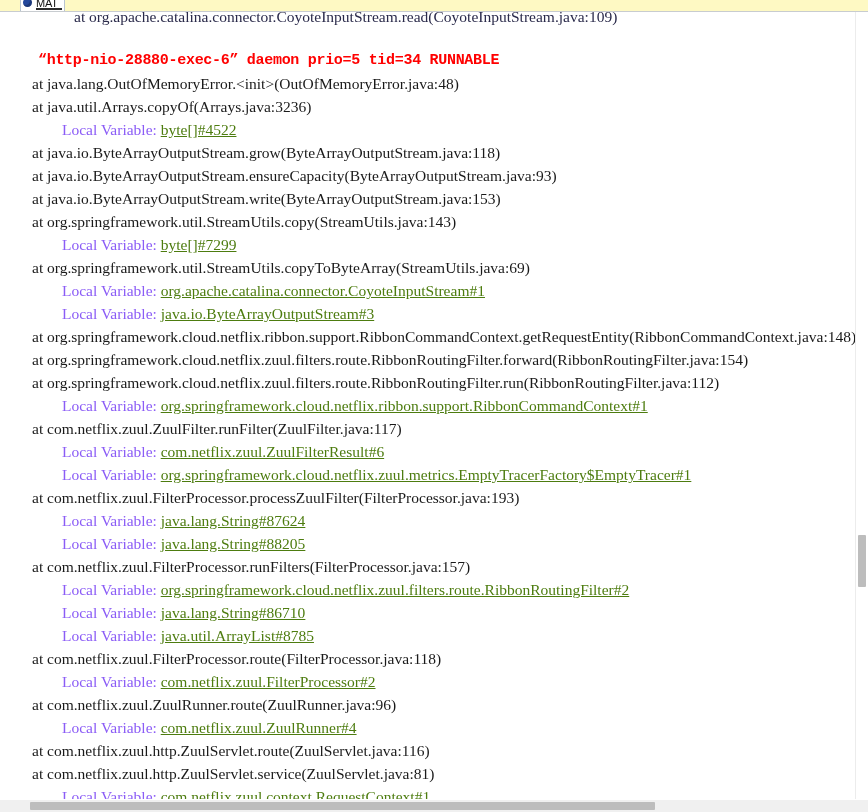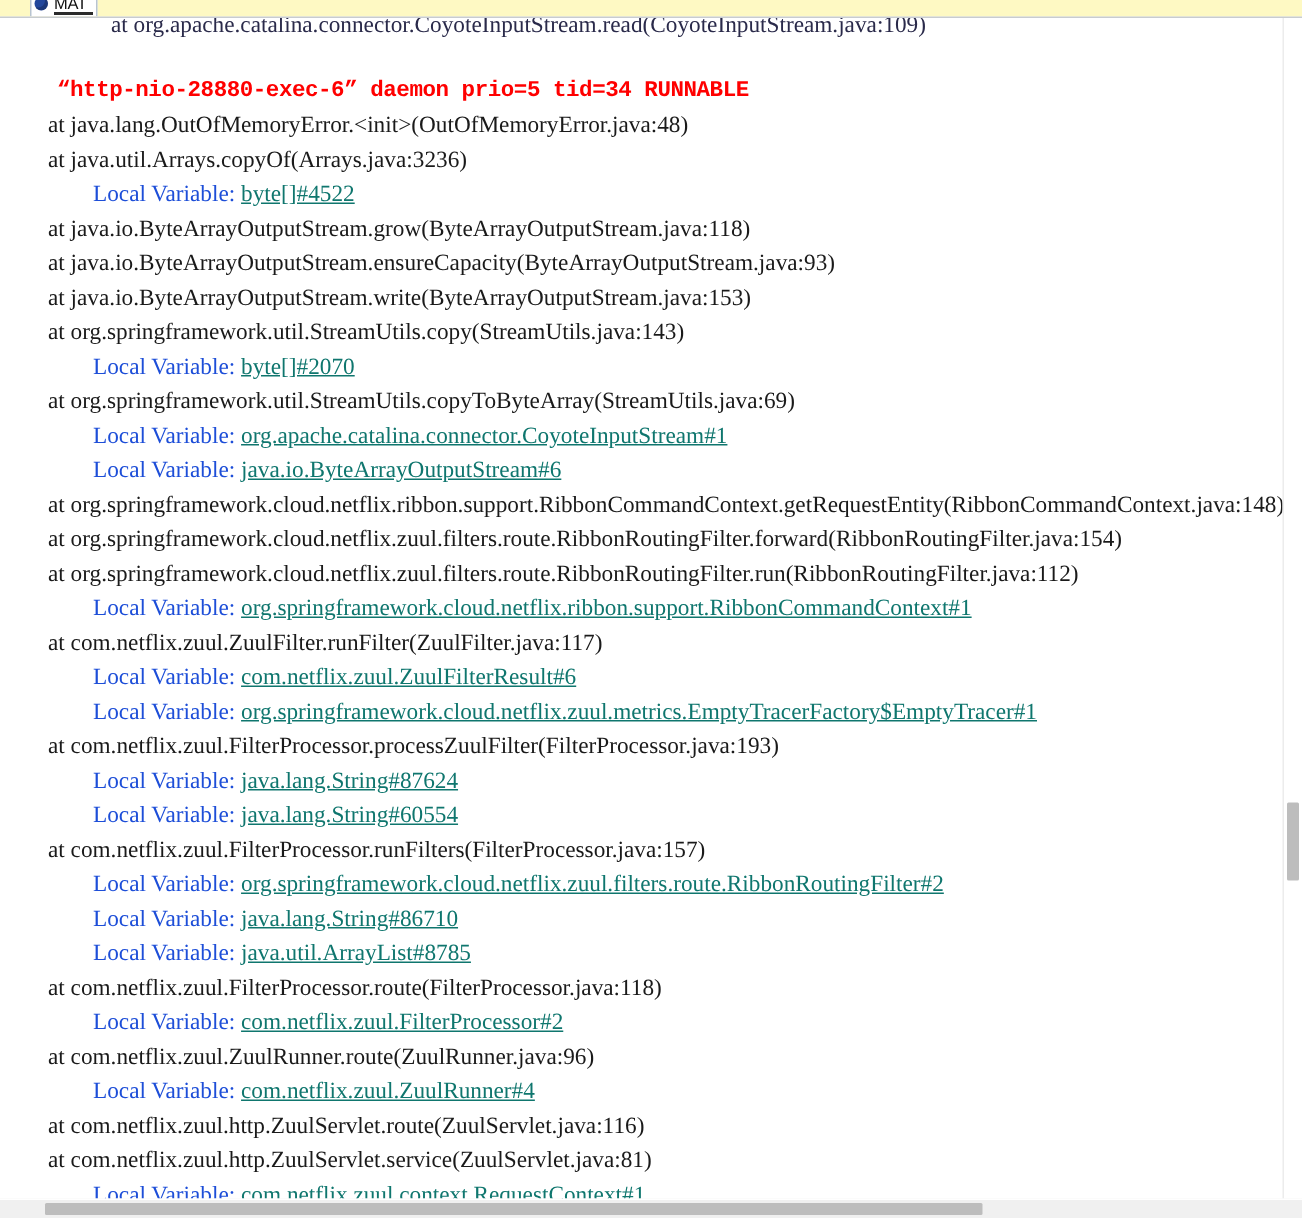--- a/index.html
+++ b/index.html
@@ -118,24 +118,24 @@
     letter-spacing: -0.3px;
     padding-left: 38px;
   }
   .trace-line.at-frame {
     padding-left: 32px;
   }
   .trace-line.local-var {
     padding-left: 62px;
   }
   .trace-line .lv-label {
-    color: #1d4ed8;
+    color: #8b5cf6;
   }
   .trace-line .lv-link {
-    color: #0f766e;
+    color: #4d7c0f;
     text-decoration: underline;
     cursor: pointer;
   }
 
   
   .vscroll {
     position: absolute;
     top: 12px;
     right: 0;
     width: 12px;
@@ -191,34 +191,34 @@
     <div class="trace-line thread-header">“http-nio-28880-exec-6” daemon prio=5 tid=34 RUNNABLE</div>
 
     <div id="trace-lines">
         <div class="trace-line at-frame">at java.lang.OutOfMemoryError.&lt;init&gt;(OutOfMemoryError.java:48)</div>
         <div class="trace-line at-frame">at java.util.Arrays.copyOf(Arrays.java:3236)</div>
         <div class="trace-line local-var"><span class="lv-label">Local Variable:</span> <span class="lv-link">byte[]#4522</span></div>
         <div class="trace-line at-frame">at java.io.ByteArrayOutputStream.grow(ByteArrayOutputStream.java:118)</div>
         <div class="trace-line at-frame">at java.io.ByteArrayOutputStream.ensureCapacity(ByteArrayOutputStream.java:93)</div>
         <div class="trace-line at-frame">at java.io.ByteArrayOutputStream.write(ByteArrayOutputStream.java:153)</div>
         <div class="trace-line at-frame">at org.springframework.util.StreamUtils.copy(StreamUtils.java:143)</div>
-        <div class="trace-line local-var"><span class="lv-label">Local Variable:</span> <span class="lv-link">byte[]#2070</span></div>
+        <div class="trace-line local-var"><span class="lv-label">Local Variable:</span> <span class="lv-link">byte[]#7299</span></div>
         <div class="trace-line at-frame">at org.springframework.util.StreamUtils.copyToByteArray(StreamUtils.java:69)</div>
         <div class="trace-line local-var"><span class="lv-label">Local Variable:</span> <span class="lv-link">org.apache.catalina.connector.CoyoteInputStream#1</span></div>
-        <div class="trace-line local-var"><span class="lv-label">Local Variable:</span> <span class="lv-link">java.io.ByteArrayOutputStream#6</span></div>
+        <div class="trace-line local-var"><span class="lv-label">Local Variable:</span> <span class="lv-link">java.io.ByteArrayOutputStream#3</span></div>
         <div class="trace-line at-frame">at org.springframework.cloud.netflix.ribbon.support.RibbonCommandContext.getRequestEntity(RibbonCommandContext.java:148)</div>
         <div class="trace-line at-frame">at org.springframework.cloud.netflix.zuul.filters.route.RibbonRoutingFilter.forward(RibbonRoutingFilter.java:154)</div>
         <div class="trace-line at-frame">at org.springframework.cloud.netflix.zuul.filters.route.RibbonRoutingFilter.run(RibbonRoutingFilter.java:112)</div>
         <div class="trace-line local-var"><span class="lv-label">Local Variable:</span> <span class="lv-link">org.springframework.cloud.netflix.ribbon.support.RibbonCommandContext#1</span></div>
         <div class="trace-line at-frame">at com.netflix.zuul.ZuulFilter.runFilter(ZuulFilter.java:117)</div>
         <div class="trace-line local-var"><span class="lv-label">Local Variable:</span> <span class="lv-link">com.netflix.zuul.ZuulFilterResult#6</span></div>
         <div class="trace-line local-var"><span class="lv-label">Local Variable:</span> <span class="lv-link">org.springframework.cloud.netflix.zuul.metrics.EmptyTracerFactory$EmptyTracer#1</span></div>
         <div class="trace-line at-frame">at com.netflix.zuul.FilterProcessor.processZuulFilter(FilterProcessor.java:193)</div>
         <div class="trace-line local-var"><span class="lv-label">Local Variable:</span> <span class="lv-link">java.lang.String#87624</span></div>
-        <div class="trace-line local-var"><span class="lv-label">Local Variable:</span> <span class="lv-link">java.lang.String#60554</span></div>
+        <div class="trace-line local-var"><span class="lv-label">Local Variable:</span> <span class="lv-link">java.lang.String#88205</span></div>
         <div class="trace-line at-frame">at com.netflix.zuul.FilterProcessor.runFilters(FilterProcessor.java:157)</div>
         <div class="trace-line local-var"><span class="lv-label">Local Variable:</span> <span class="lv-link">org.springframework.cloud.netflix.zuul.filters.route.RibbonRoutingFilter#2</span></div>
         <div class="trace-line local-var"><span class="lv-label">Local Variable:</span> <span class="lv-link">java.lang.String#86710</span></div>
         <div class="trace-line local-var"><span class="lv-label">Local Variable:</span> <span class="lv-link">java.util.ArrayList#8785</span></div>
         <div class="trace-line at-frame">at com.netflix.zuul.FilterProcessor.route(FilterProcessor.java:118)</div>
         <div class="trace-line local-var"><span class="lv-label">Local Variable:</span> <span class="lv-link">com.netflix.zuul.FilterProcessor#2</span></div>
         <div class="trace-line at-frame">at com.netflix.zuul.ZuulRunner.route(ZuulRunner.java:96)</div>
         <div class="trace-line local-var"><span class="lv-label">Local Variable:</span> <span class="lv-link">com.netflix.zuul.ZuulRunner#4</span></div>
         <div class="trace-line at-frame">at com.netflix.zuul.http.ZuulServlet.route(ZuulServlet.java:116)</div>
         <div class="trace-line at-frame">at com.netflix.zuul.http.ZuulServlet.service(ZuulServlet.java:81)</div>

